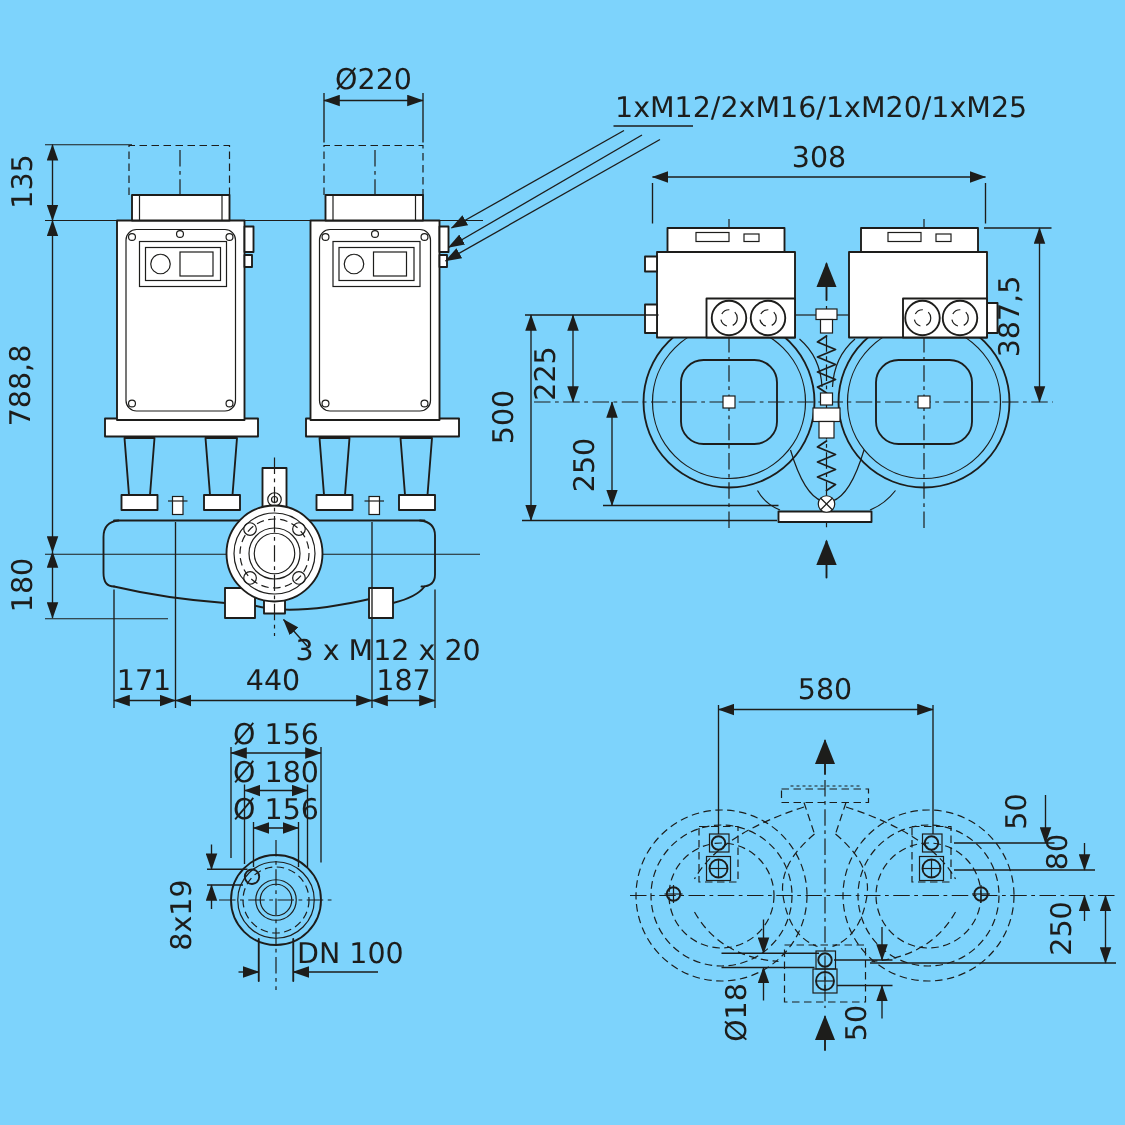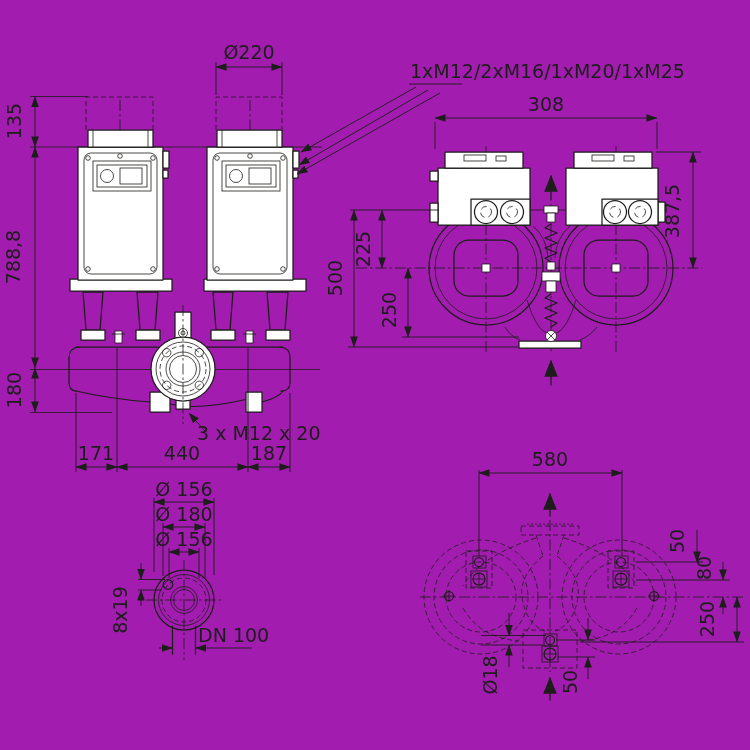--- a/index.html
+++ b/index.html
@@ -1,16 +1,16 @@
 <!DOCTYPE html>
 <html><head>
 <meta charset="utf-8">
 <style>
   html,body{margin:0;padding:0;background:#ffffff;}
-  .stage{position:relative;width:750px;height:750px;background:#a21caf;overflow:hidden;}
+  .stage{position:relative;width:750px;height:750px;background:#7dd3fc;overflow:hidden;}
   svg{display:block;}
   .ln {stroke:#1d1d1b;stroke-width:1.25;fill:none;stroke-linecap:round;stroke-linejoin:round;}
   .lnf{stroke:#1d1d1b;stroke-width:1.25;fill:#ffffff;stroke-linejoin:round;}
   .th {stroke:#1d1d1b;stroke-width:0.8;fill:none;}
   .thf{stroke:#1d1d1b;stroke-width:0.8;fill:#ffffff;}
   .dim{stroke:#1d1d1b;stroke-width:0.9;fill:none;}
   .dsh{stroke-dasharray:5 3;}
   .dsh2{stroke-dasharray:6 4;}
   .cdash{stroke-dasharray:11 3 2.5 3;}
   text{font-family:"DejaVu Sans","Liberation Sans",sans-serif;font-size:19px;fill:#1d1d1b;}

